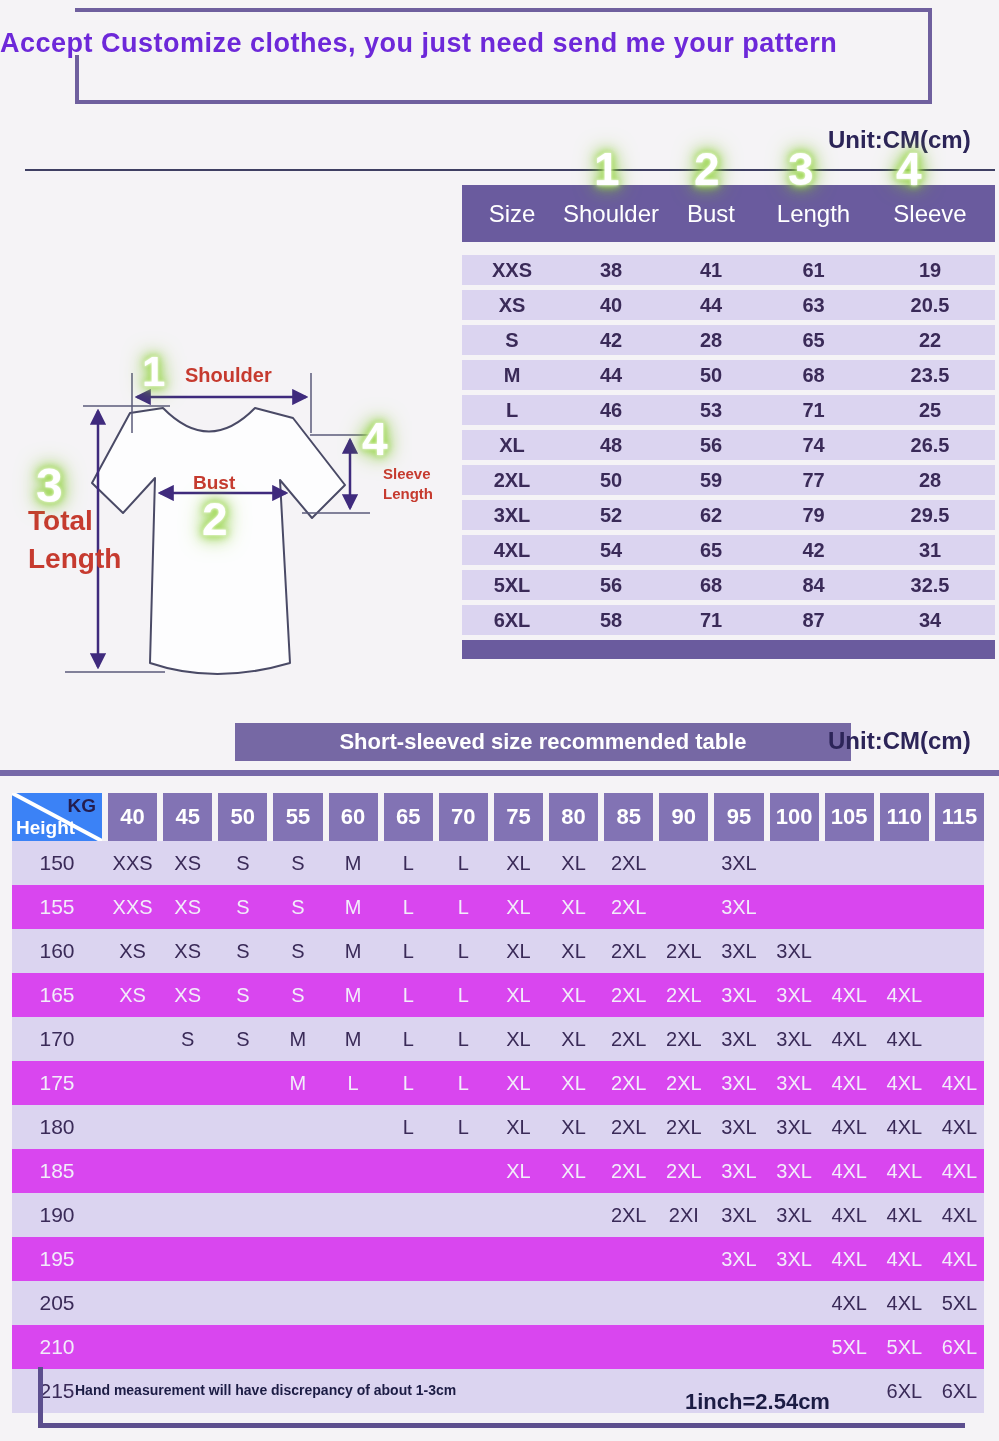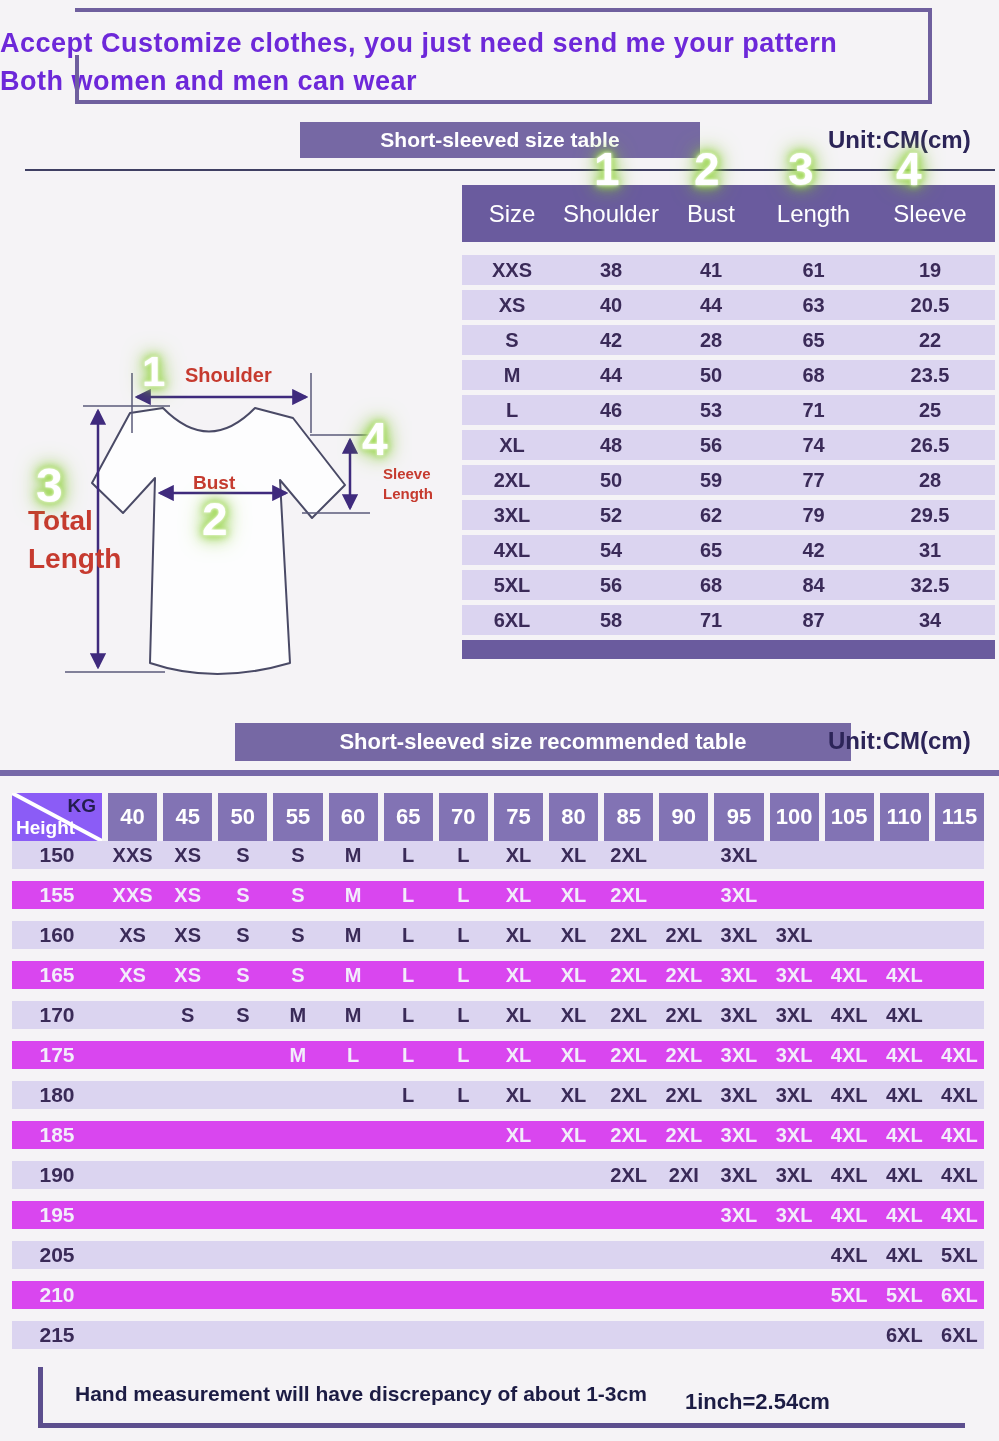--- a/index.html
+++ b/index.html
@@ -60,51 +60,49 @@
   .red-label{position:absolute;color:#c63a2f;font-weight:bold;z-index:6;}
   .red-label.shoulder{left:185px;top:364px;font-size:20px;}
   .red-label.bust{left:193px;top:472px;font-size:19px;}
   .red-label.total{left:28px;top:502px;font-size:28px;width:80px;line-height:1.35;}
   .red-label.sleeve{left:352px;top:464px;font-size:15px;width:60px;line-height:1.3;padding-left:31px;}
 
   
   .rec-table{position:absolute;left:12px;top:793px;width:972px;}
   .rec-grid{display:grid;grid-template-columns:90px repeat(16,1fr);column-gap:6px;}
   .rec-head{height:48px;}
-  .corner{position:relative;background:#8b5cf6;height:48px;}
+  .corner{position:relative;background:#3b82f6;height:48px;}
   .corner svg{position:absolute;left:0;top:0;width:100%;height:100%;}
   .corner .kg{position:absolute;top:2px;right:6px;color:#241d4e;font-weight:bold;font-size:19px;}
   .corner .ht{position:absolute;bottom:2px;left:4px;color:#fff;font-weight:bold;font-size:19px;}
   .w-box{background:#8273b4;color:#fff;font-weight:bold;font-size:22px;display:flex;align-items:center;justify-content:center;height:48px;}
   .r-rows{margin-top:0;}
-  .r-row{height:28px;margin-bottom:12px;align-items:center;font-weight:bold;font-size:20px;}
+  .r-row{height:44px;margin-bottom:0;align-items:center;font-weight:normal;font-size:20px;}
   .r-row span{text-align:center;}
   .r-row.light{background:#dbd4f0;color:#3a2a58;}
   .r-row.dark{background:#d946ef;color:#f2edfa;}
   .r-row .h-cell{font-size:21px;}
 
   
   .foot-left{position:absolute;left:38px;top:1367px;width:5px;height:61px;background:#5c4e8e;}
   .foot-bottom{position:absolute;left:38px;top:1423px;width:927px;height:5px;background:#5c4e8e;}
-  .foot-note{position:absolute;left:75px;top:1382px;font-size:21px;font-weight:bold;color:#1c1c44;}
+  .foot-note{position:absolute;left:75px;top:1382px;font-size:14px;font-weight:bold;color:#1c1c44;}
   .foot-conv{position:absolute;left:685px;top:1389px;font-size:22px;font-weight:bold;color:#1c1c44;}
 </style>
 </head>
 <body>
 
 <div class="page">
 
   <div class="banner-line l1">Accept Customize clothes, you just need send me your pattern</div>
-  <div class="banner-line l2">Both women and men can wear</div>
   <div class="brk" style="left:75px;top:8px;width:857px;height:4px;"></div>
   <div class="brk" style="left:928px;top:8px;width:4px;height:96px;"></div>
   <div class="brk" style="left:75px;top:100px;width:857px;height:4px;"></div>
   <div class="brk" style="left:75px;top:55px;width:4px;height:49px;"></div>
 
-  <div class="sec-banner first">Short-sleeved size table</div>
   <div class="unit u1">Unit:CM(cm)</div>
   <div class="thin-rule"></div>
 
   <span class="glow m1">1</span>
   <span class="glow m2">2</span>
   <span class="glow m3">3</span>
   <span class="glow m4">4</span>
 
   <div class="size-table">
     <div class="size-grid size-head">

